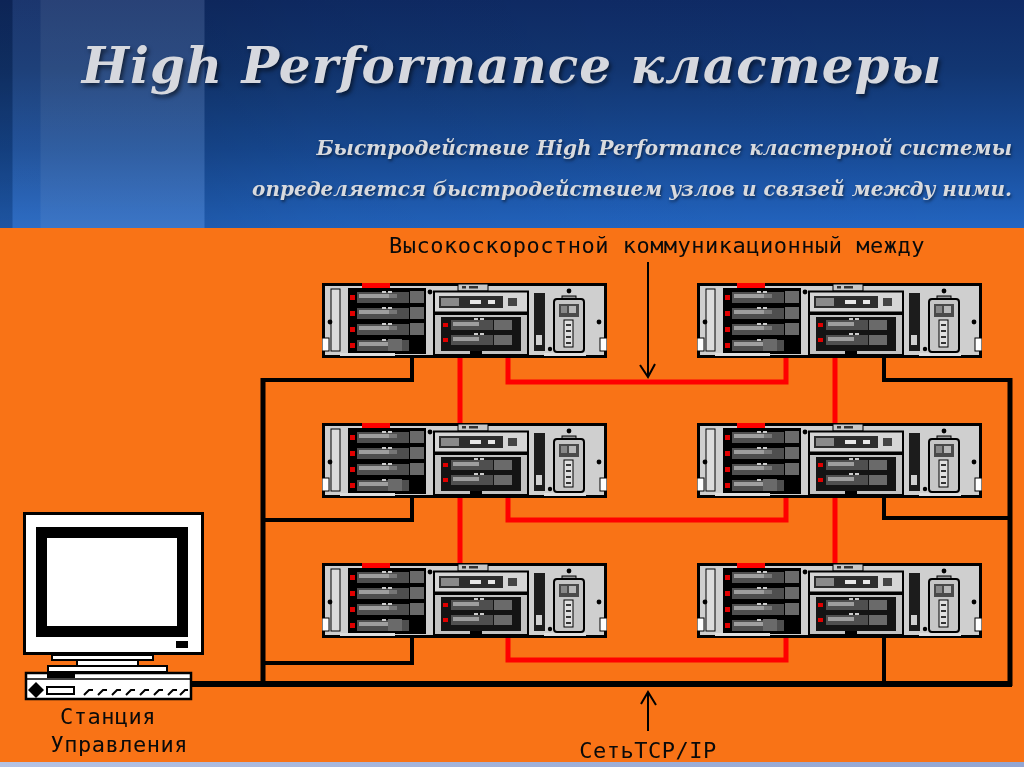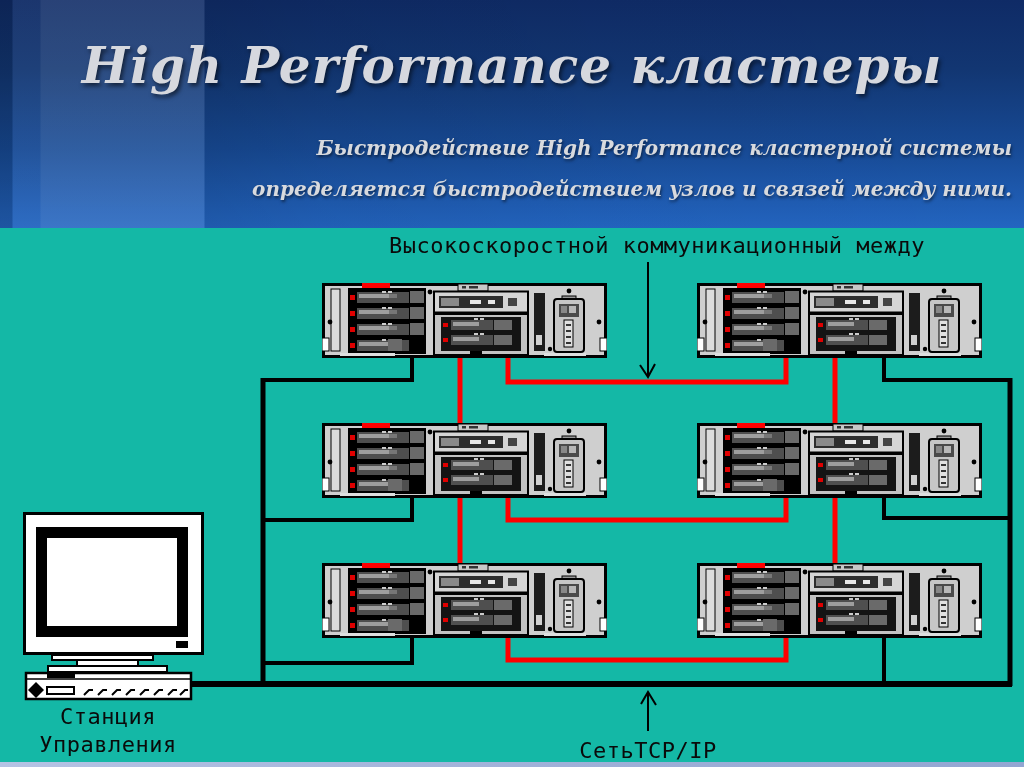--- a/index.html
+++ b/index.html
@@ -1,17 +1,17 @@
 <!DOCTYPE html>
 <html><head>
 <meta charset="utf-8">
 <style>
   html,body{margin:0;padding:0;background:#777;}
   .slide{
-    position:relative; width:1024px; height:767px; background:#14b8a6;
+    position:relative; width:1024px; height:767px; background:#f97316;
     overflow:hidden; font-family:"Liberation Sans", sans-serif;
   }
   
   .header{
     position:absolute; left:0; top:0; width:1024px; height:228px;
     background:
       linear-gradient(90deg,
         rgba(0,0,0,0.16) 0px, rgba(0,0,0,0.16) 12px,
         rgba(255,255,255,0.05) 13px, rgba(255,255,255,0.05) 40px,
         rgba(255,255,255,0.11) 41px, rgba(255,255,255,0.11) 204px,
@@ -35,21 +35,21 @@
   }
   
   .pixlbl{
     position:absolute; font-family:"DejaVu Sans Mono","Liberation Mono",monospace;
     font-size:22px; letter-spacing:0.5px; color:#0a0a0a; text-align:center;
     white-space:nowrap; line-height:24px;
   }
   .lbl-channel{ left:379px; top:234px; width:556px; }
   .lbl-network{ left:575px; top:739px; width:146px; }
   .lbl-station1{ left:30px;  top:705px; width:156px; }
-  .lbl-station2{ left:28px;  top:733px; width:160px; }
+  .lbl-station2{ left:28px;  top:733px; width:160px;text-align:right; }
   
   .footer-strip{
     position:absolute; left:0; top:762px; width:1024px; height:5px;
     background:linear-gradient(90deg,#b5c3e4 0%,#9fb0d8 55%,#93a6d2 100%);
   }
   .diagram-svg{ position:absolute; left:0; top:0; }
 </style>
 </head>
 <body>
 

